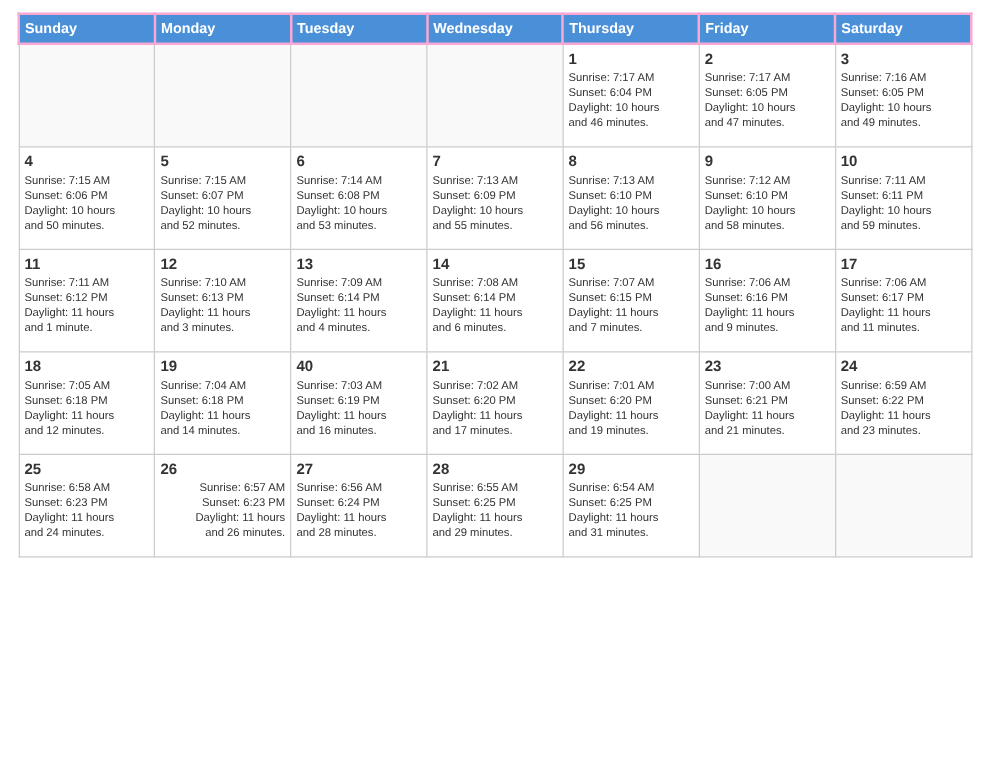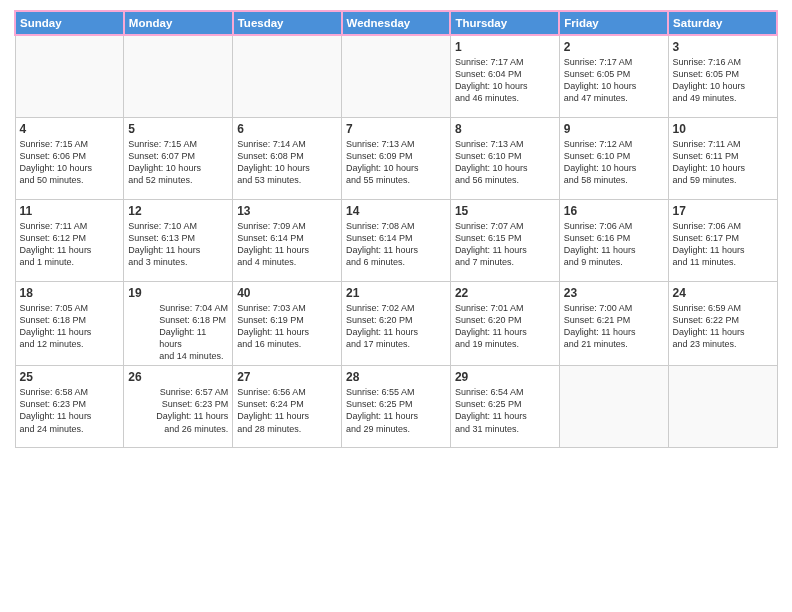--- a/index.html
+++ b/index.html
@@ -239,21 +239,21 @@
         <tr>
           <td>
             <span class="day-num">18</span>
             <div class="cell-info" style="white-space: pre-line;">Sunrise: 7:05 AM
 Sunset: 6:18 PM
 Daylight: 11 hours
 and 12 minutes.</div>
           </td>
           <td>
             <span class="day-num">19</span>
-            <div class="cell-info" style="white-space: pre-line; margin-left: 31px;">Sunrise: 7:04 AM
+            <div class="cell-info" style="white-space: pre-line;">Sunrise: 7:04 AM
 Sunset: 6:18 PM
 Daylight: 11 hours
 and 14 minutes.</div>
           </td>
           <td>
             <span class="day-num">40</span>
             <div class="cell-info" style="white-space: pre-line;">Sunrise: 7:03 AM
 Sunset: 6:19 PM
 Daylight: 11 hours
 and 16 minutes.</div>

